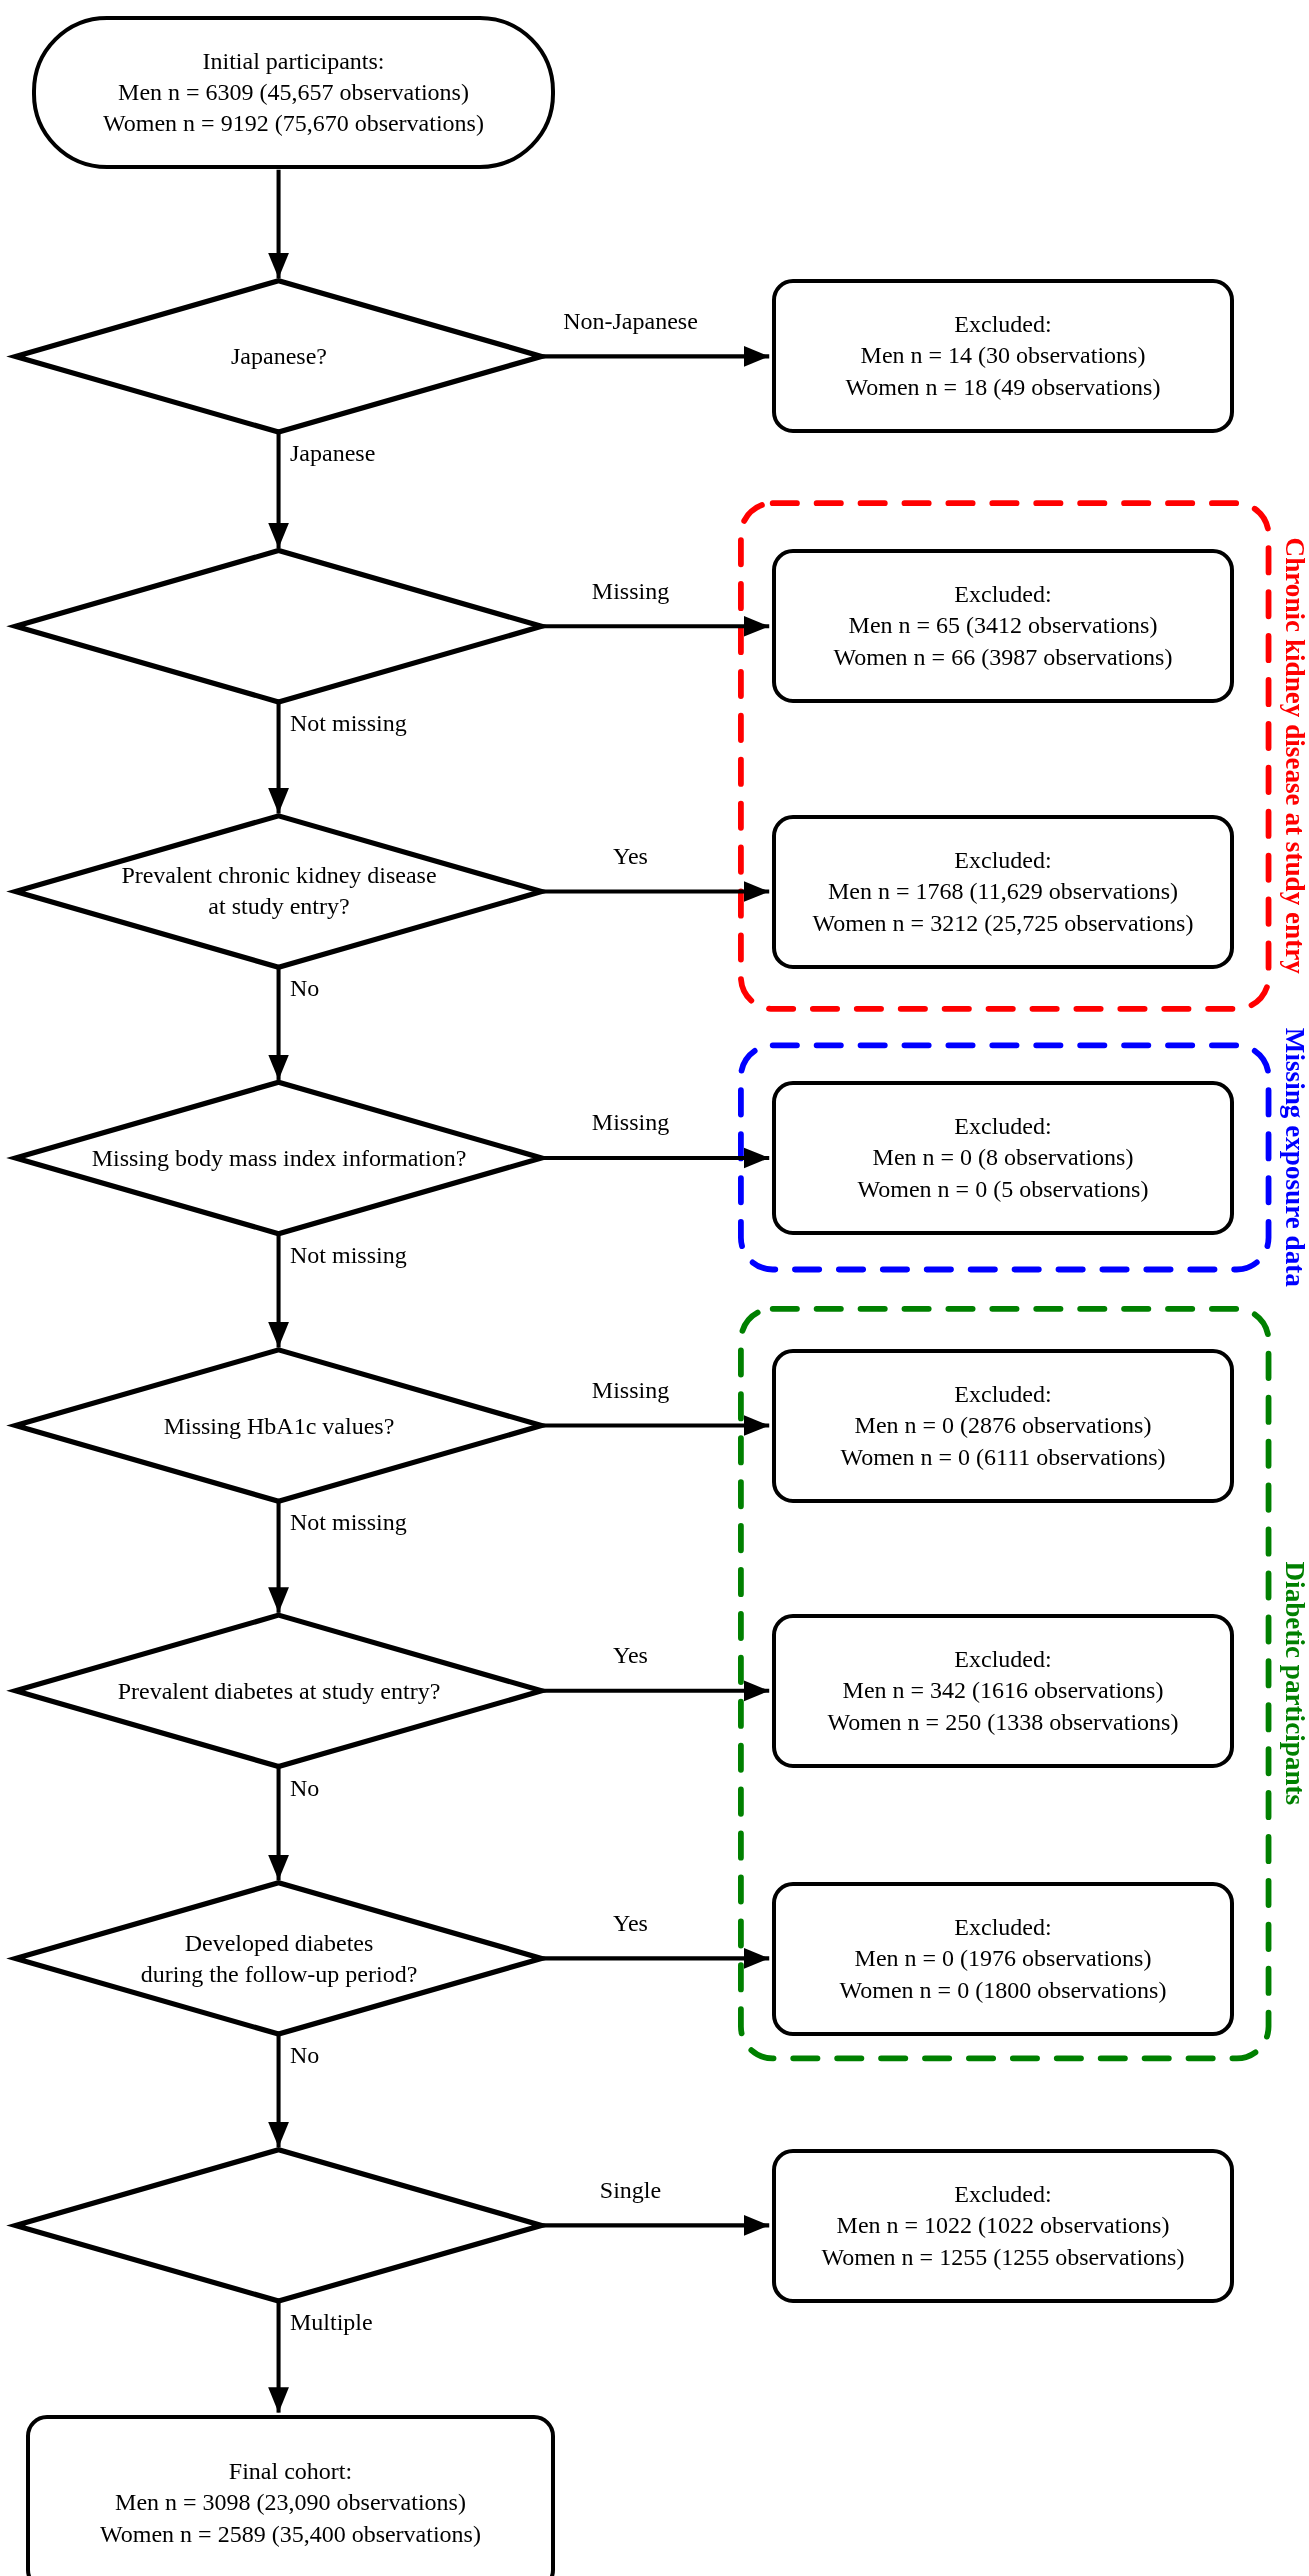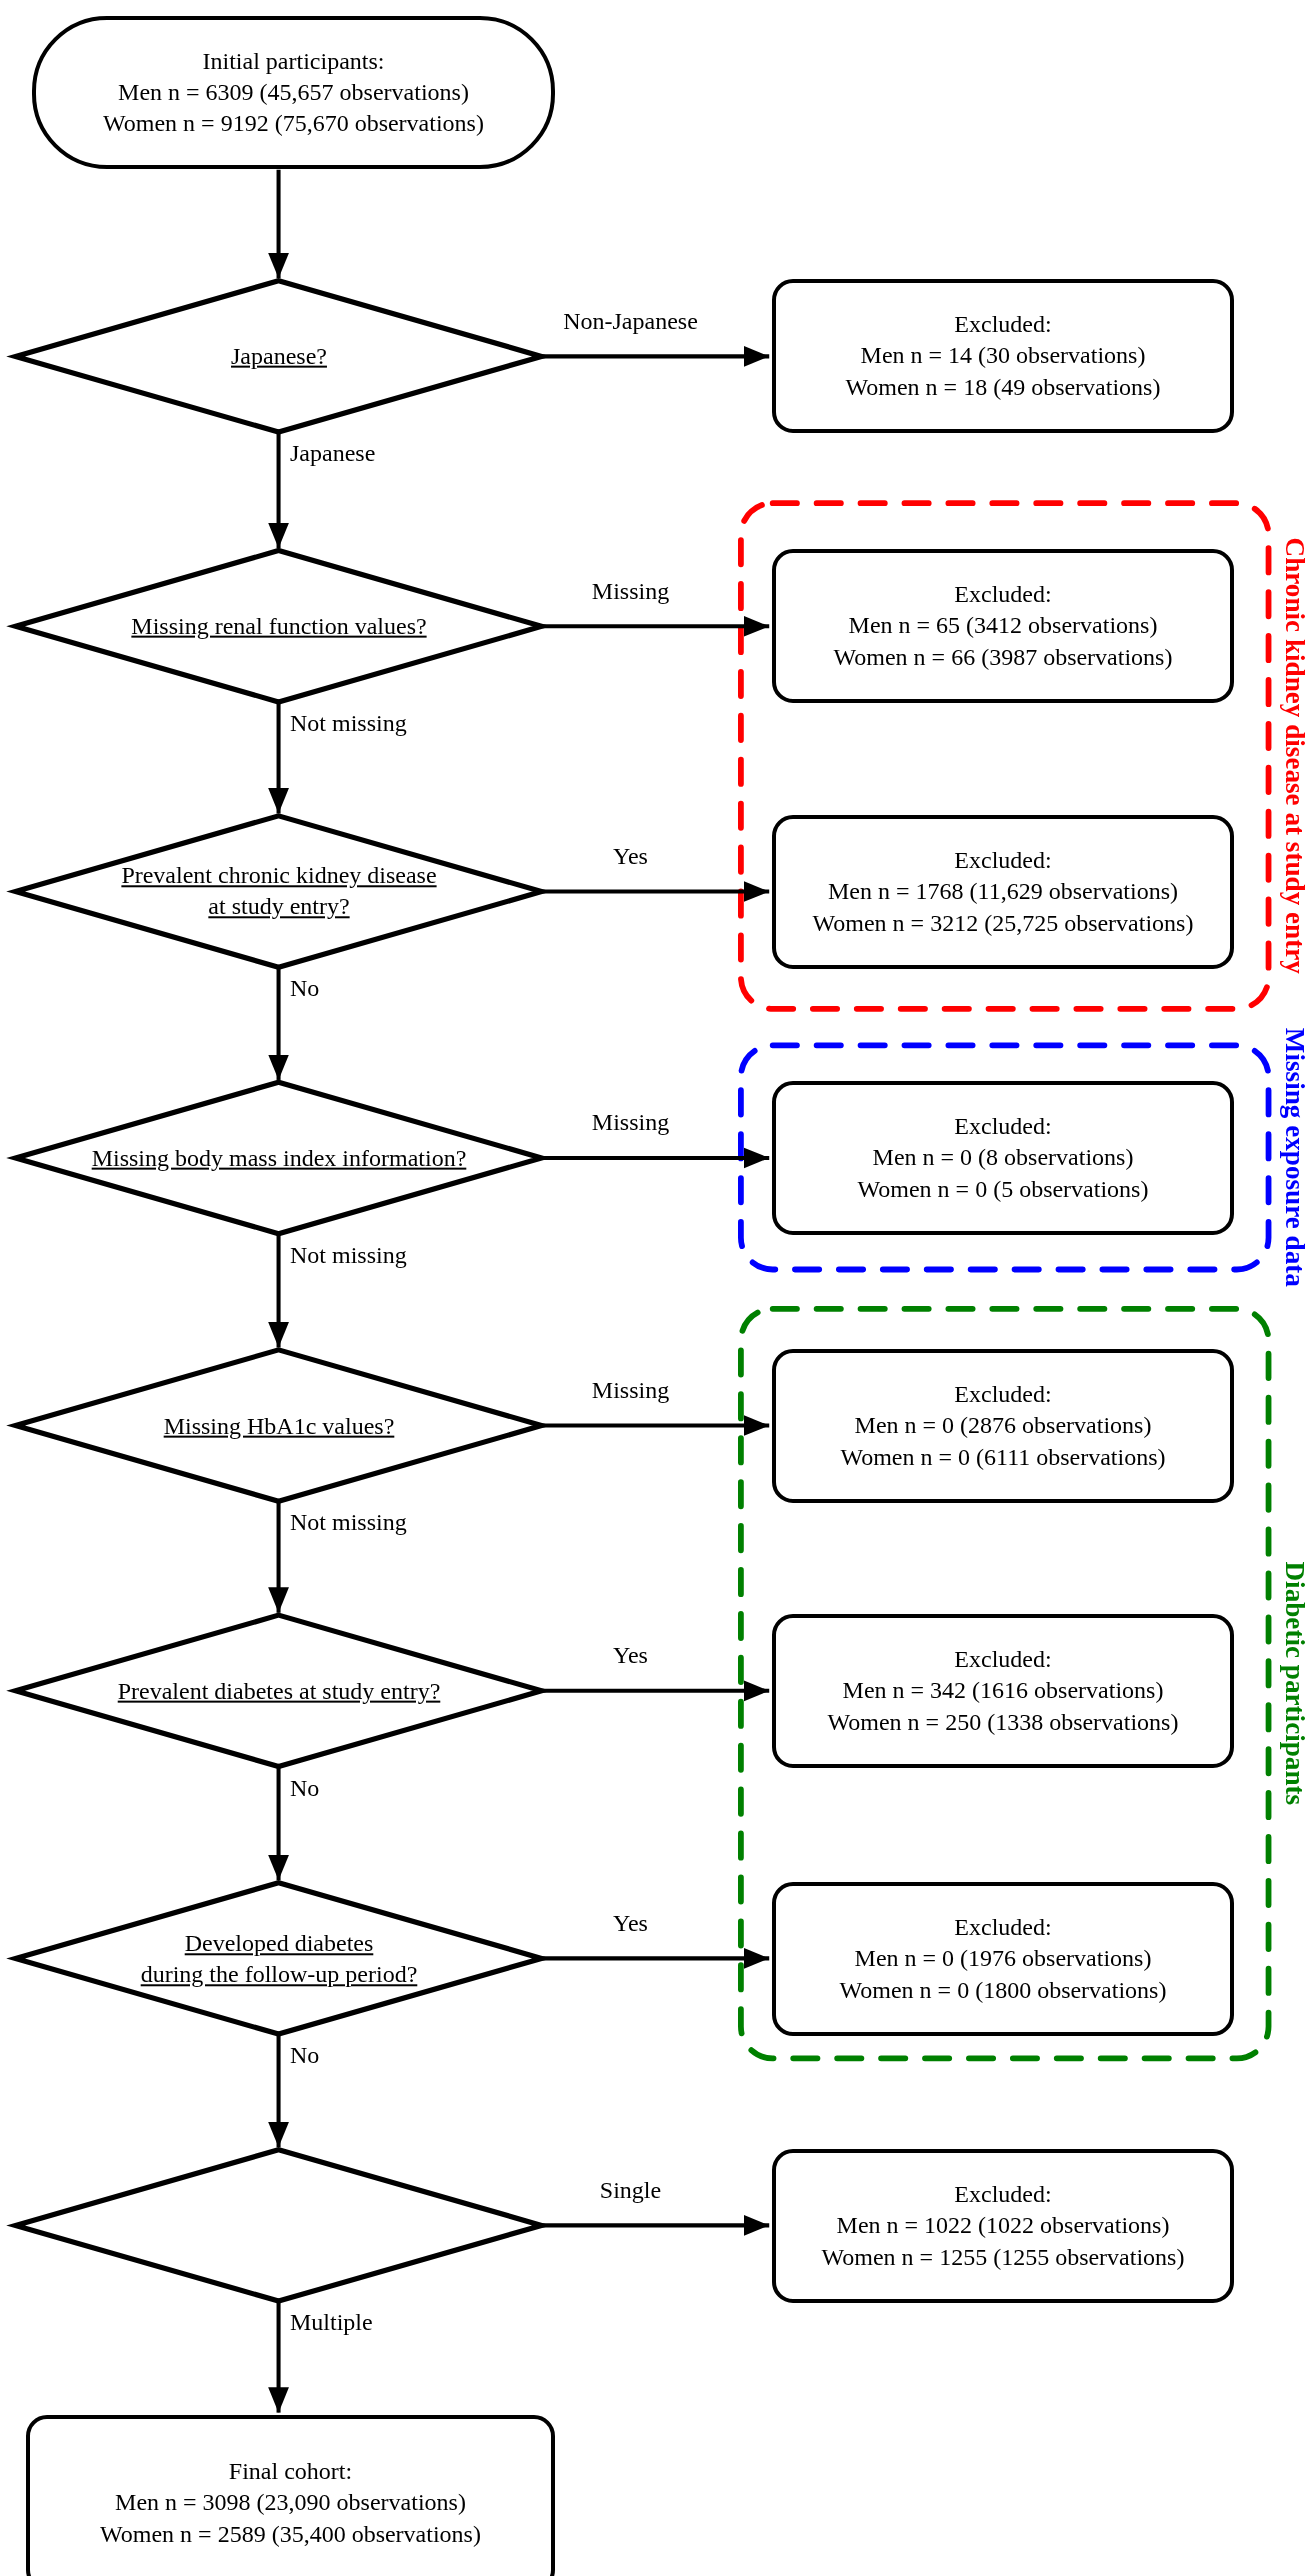--- a/index.html
+++ b/index.html
@@ -40,21 +40,20 @@
   }
   .diamond-label {
     position: absolute;
     left: 279px;
     width: 451px;
     transform: translate(-50%, -50%);
     text-align: center;
     font-size: 24px;
     line-height: 1.28;
     white-space: pre-line;
-    text-decoration: underline;
   }
   .branch-label {
     position: absolute;
     left: 541px; width: 179px;
     text-align: center;
     font-size: 24px;
   }
   .down-label {
     position: absolute;
     left: 290px;
@@ -116,21 +115,20 @@
     <polygon points="27,3850 482,3719 937,3850 482,3981" fill="#fff" stroke="#000" stroke-width="9"></polygon>
   </svg>
 
   <div class="node start-box">
     <div>Initial participants:</div>
     <div>Men n = 6309 (45,657 observations)</div>
     <div>Women n = 9192 (75,670 observations)</div>
   </div>
 
   <div class="diamond-label" style="top:356px">Japanese?</div>
-  <div class="diamond-label" style="top:626px">Missing renal function values?</div>
   <div class="diamond-label" style="top:1158px">Missing body mass index information?</div>
   <div class="diamond-label" style="top:891px">Prevalent chronic kidney disease
 at study entry?</div>
   <div class="diamond-label" style="top:1426px">Missing HbA1c values?</div>
   <div class="diamond-label" style="top:1691px">Prevalent diabetes at study entry?</div>
   <div class="diamond-label" style="top:1959px">Developed diabetes
 during the follow-up period?</div>
 
   <div class="branch-label" style="top:308px">Non-Japanese</div>
   <div class="branch-label" style="top:578px">Missing</div>

